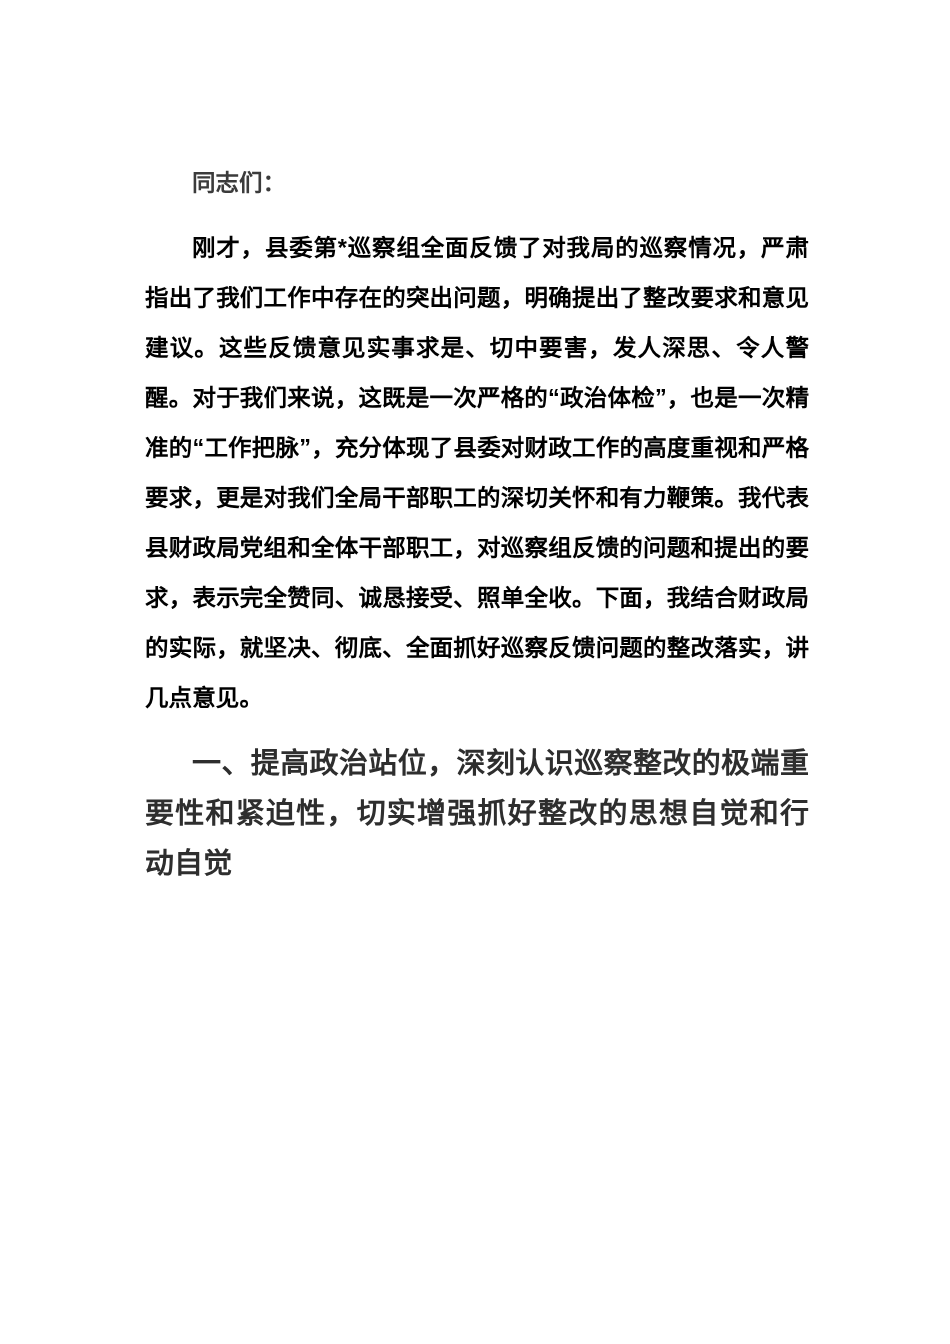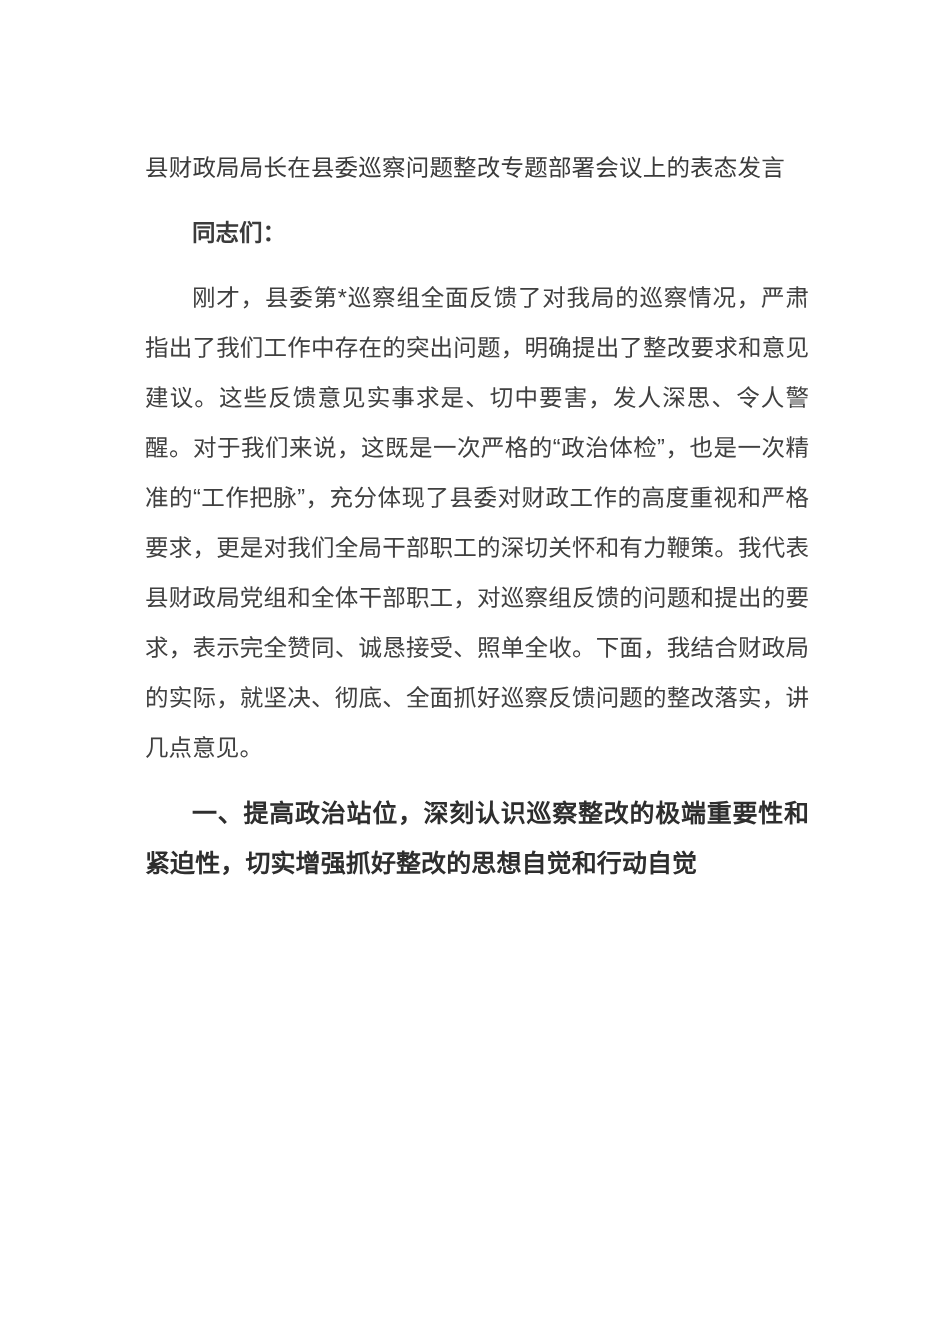--- a/index.html
+++ b/index.html
@@ -55,34 +55,34 @@
     color: #3b3b3b;
     text-indent: 47px;
     margin: 0;
     padding-top: 15px;
   }
 
   
   .para {
     font-size: 23.5px;
     line-height: 50px;
-    font-weight: 400;
-    color: #404040;
+    font-weight: 700;
+    color: #000000;
     text-indent: 47px;
     text-align: justify;
     text-align-last: left;
     text-justify: inter-ideograph;
     margin: 0;
     padding-top: 15px;
     letter-spacing: 0.1px;
   }
 
   
   .section-heading {
-    font-size: 25px;
+    font-size: 29px;
     line-height: 50px;
     font-weight: 700;
     color: #2e2e2e;
     text-indent: 47px;
     text-align: justify;
     text-align-last: left;
     text-justify: inter-ideograph;
     margin: 0;
     padding-top: 15px;
     letter-spacing: 0.1px;
@@ -92,21 +92,20 @@
   .para-clipped {
     padding-top: 15px;
   }
 </style>
 </head>
 <body>
 
 <div class="page">
   <div class="doc-body">
 
-    <h1 class="doc-title">县财政局局长在县委巡察问题整改专题部署会议上的表态发言</h1>
 
     <p class="salutation">同志们：</p>
 
     <p class="para">刚才，县委第*巡察组全面反馈了对我局的巡察情况，严肃指出了我们工作中存在的突出问题，明确提出了整改要求和意见建议。这些反馈意见实事求是、切中要害，发人深思、令人警醒。对于我们来说，这既是一次严格的“政治体检”，也是一次精准的“工作把脉”，充分体现了县委对财政工作的高度重视和严格要求，更是对我们全局干部职工的深切关怀和有力鞭策。我代表县财政局党组和全体干部职工，对巡察组反馈的问题和提出的要求，表示完全赞同、诚恳接受、照单全收。下面，我结合财政局的实际，就坚决、彻底、全面抓好巡察反馈问题的整改落实，讲几点意见。</p>
 
     <h2 class="section-heading">一、提高政治站位，深刻认识巡察整改的极端重要性和紧迫性，切实增强抓好整改的思想自觉和行动自觉</h2>
 
 
   </div>
 </div>

